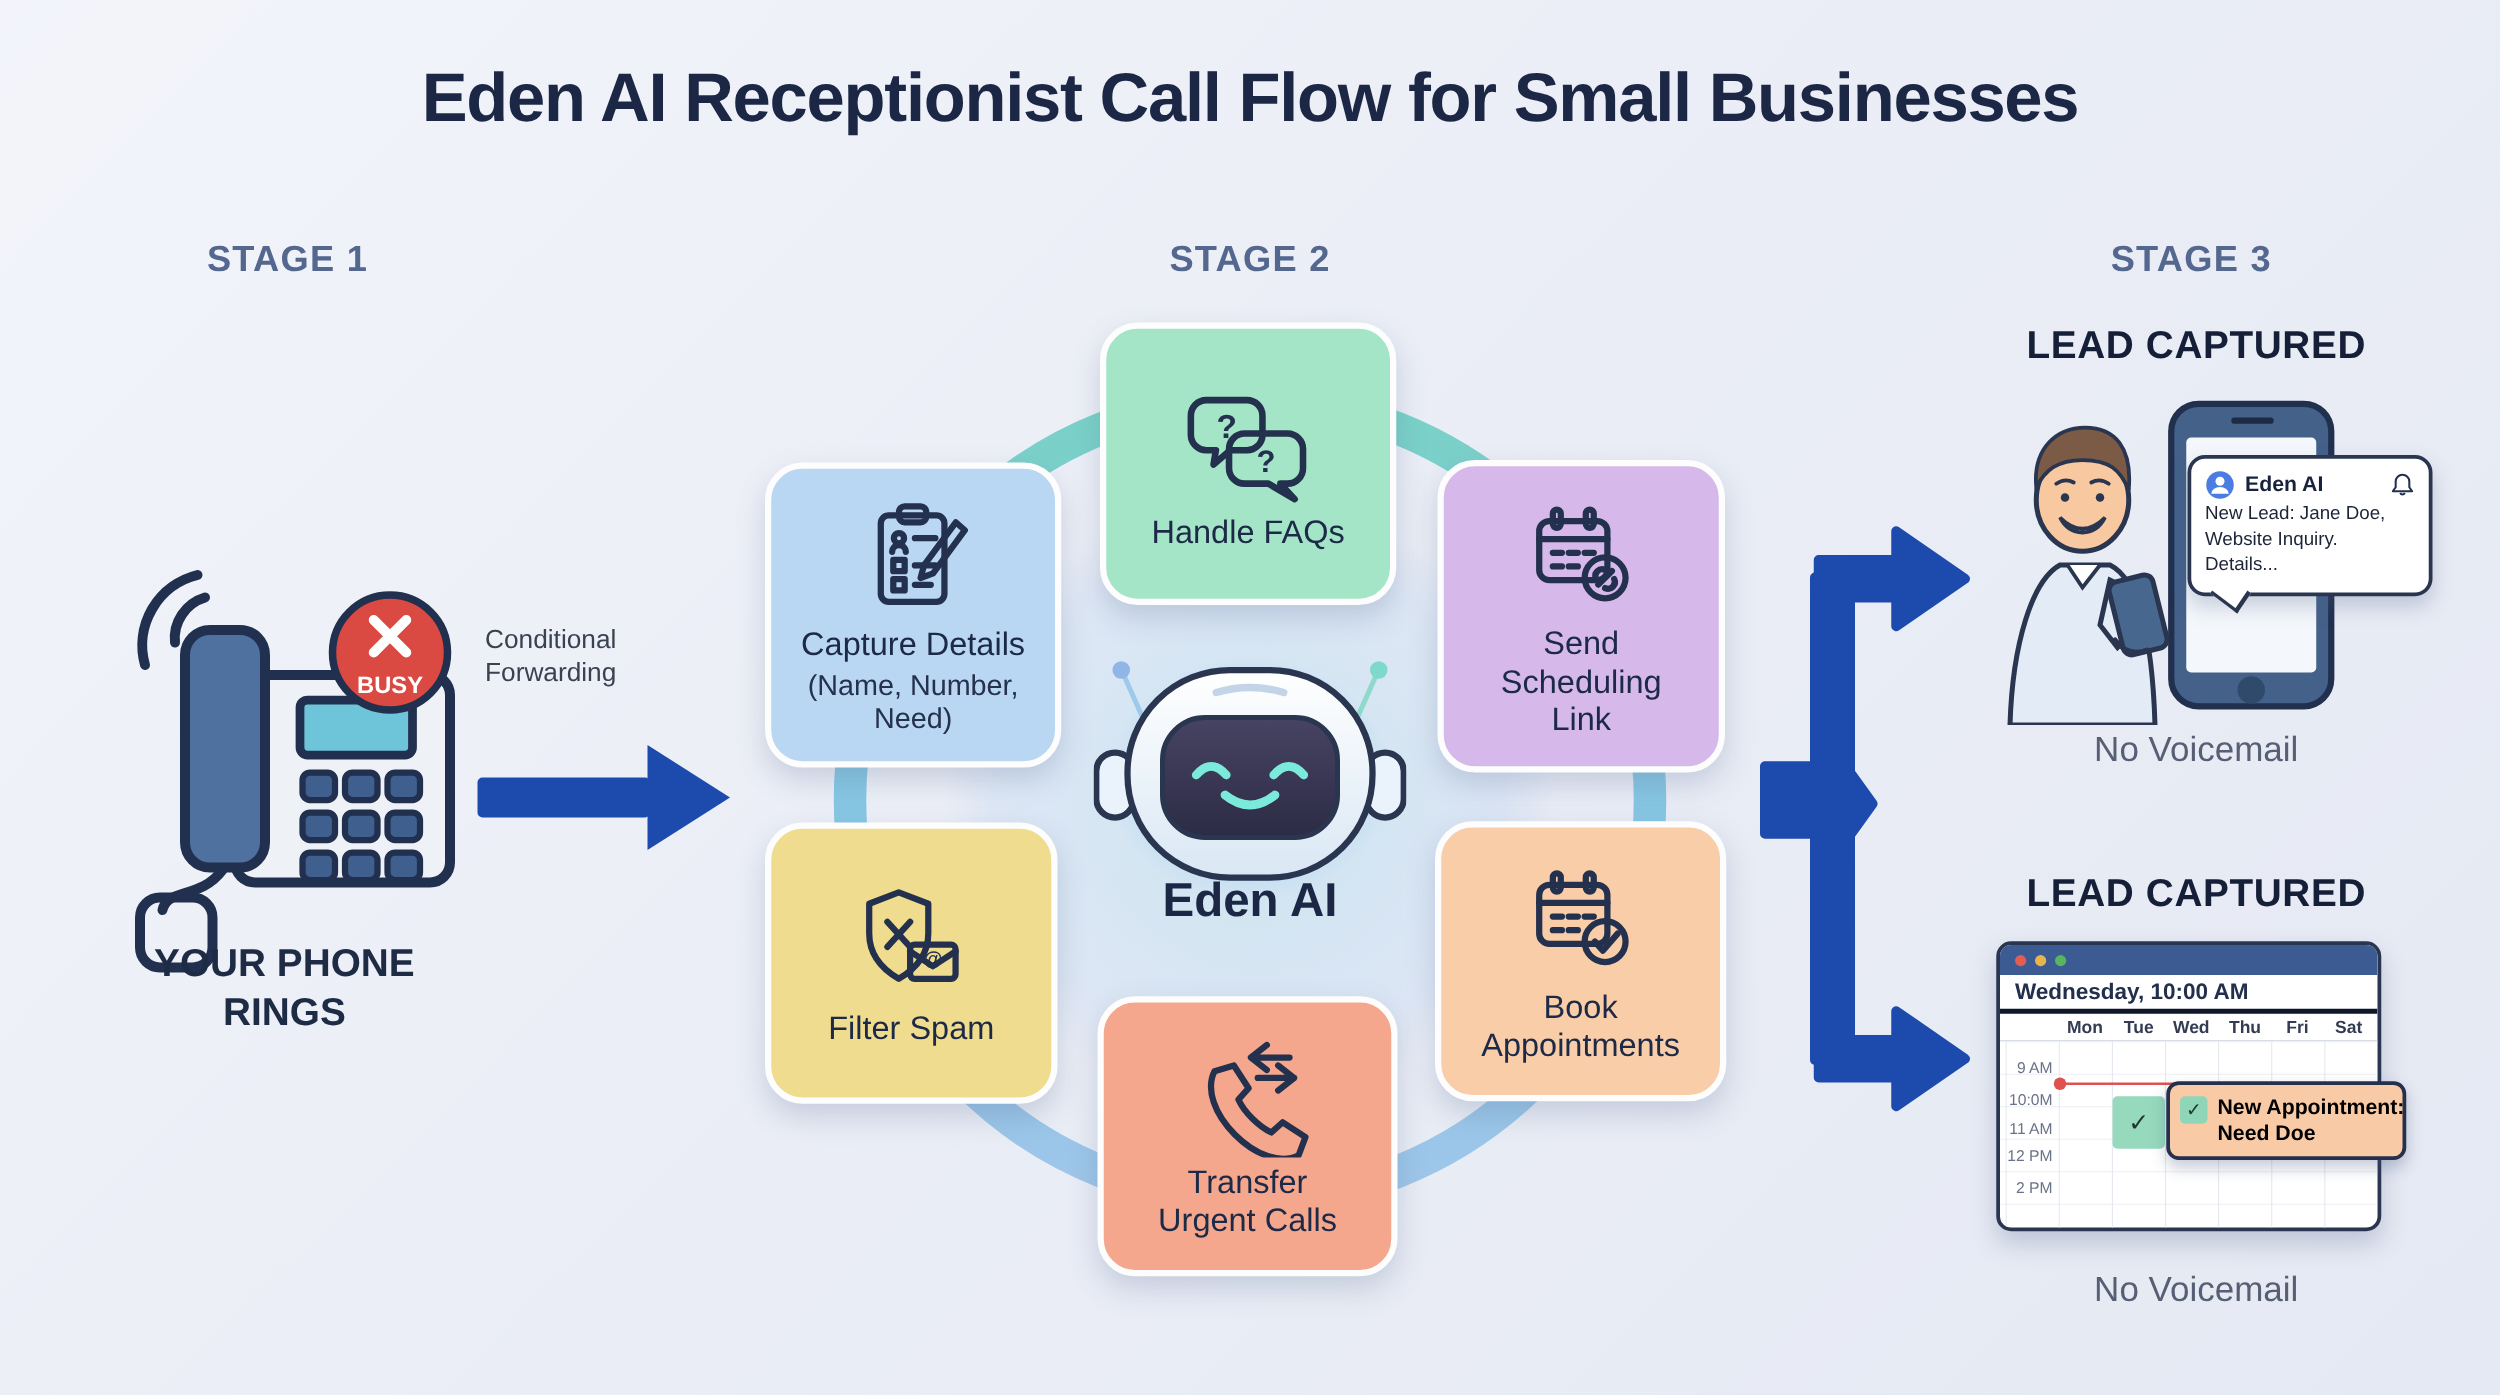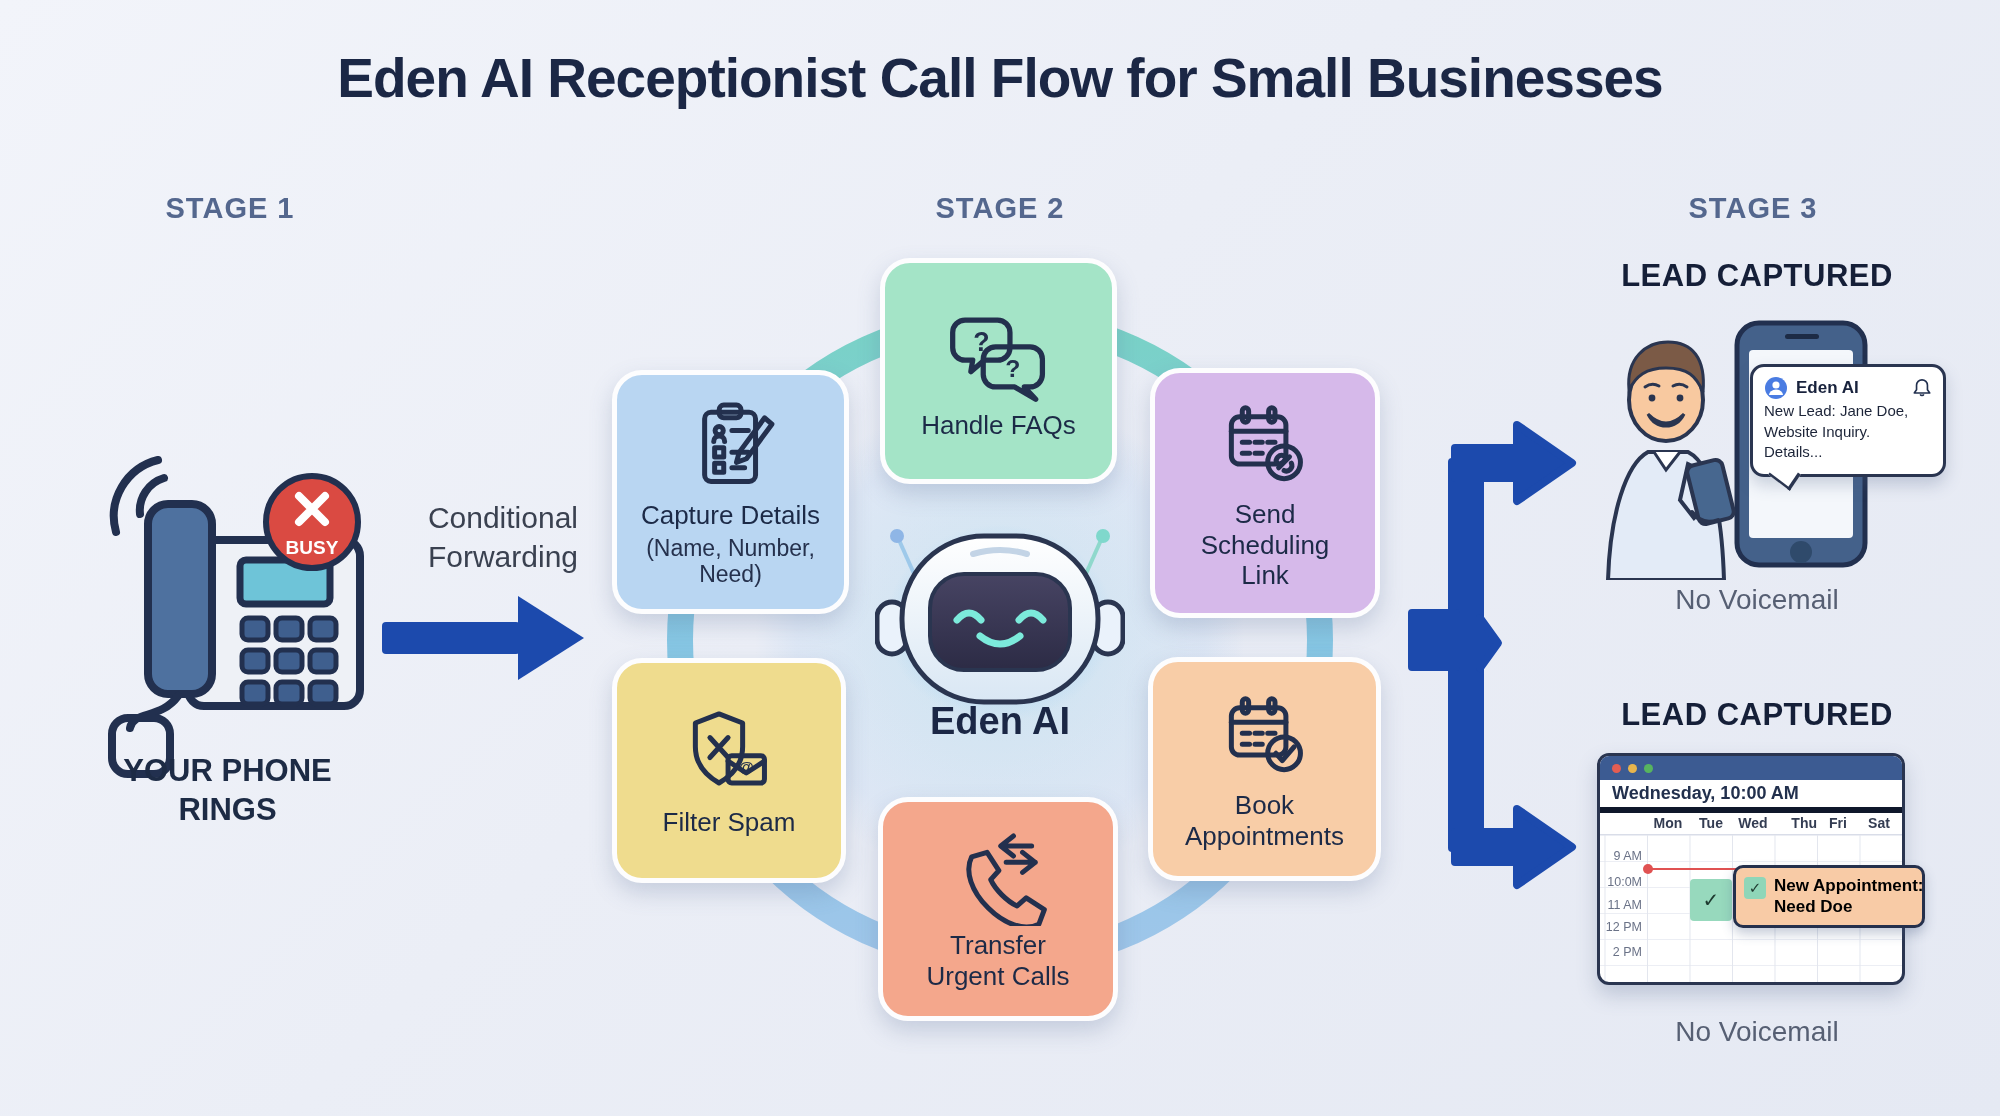--- a/index.html
+++ b/index.html
@@ -7,21 +7,21 @@
     position:relative;width:2000px;height:1116px;overflow:hidden;
     background:linear-gradient(135deg,#f2f4fa 0%,#ebeef6 45%,#e5e9f3 100%);
     font-family:"Liberation Sans","DejaVu Sans",sans-serif;color:#1c2a47;
   }
   .abs{position:absolute;}
   .title{top:46px;left:0;width:100%;text-align:center;font-size:55px;font-weight:800;color:#1b2745;letter-spacing:-1px;}
   .stage-label{font-size:29px;font-weight:800;color:#54678e;letter-spacing:1px;text-align:center;}
 
   
   .phone-caption{left:95px;top:752px;width:265px;text-align:center;font-size:31px;font-weight:800;color:#1d2b45;line-height:1.25;}
-  .cond-label{left:388px;top:498px;width:190px;text-align:right;font-size:30px;color:#3a4150;line-height:1.3;}
+  .cond-label{left:388px;top:498px;width:190px;text-align:left;font-size:21px;color:#3a4150;line-height:1.3;}
 
   
   .ring-glow{left:660px;top:300px;width:680px;height:680px;border-radius:50%;
     background:radial-gradient(closest-side,rgba(150,210,230,.35),rgba(160,200,240,.18) 60%,rgba(160,200,240,0) 72%);}
   .box{position:absolute;border-radius:30px;border:5px solid #fdfdfe;box-sizing:border-box;
     box-shadow:0 10px 22px rgba(90,110,150,.25);display:flex;flex-direction:column;
     align-items:center;justify-content:center;gap:4px;padding:8px;}
   .box-label{font-weight:400;font-size:26px;color:#1c2a47;text-align:center;line-height:1.18;}
   .box-sublabel{font-size:23px;color:#25314d;text-align:center;line-height:1.15;}
   .nowrap{white-space:nowrap;}
@@ -38,21 +38,21 @@
   .notif-app{font-size:17px;font-weight:800;color:#18223c;flex:1;}
   .notif-line{font-size:15px;color:#1c2438;line-height:1.3;white-space:nowrap;margin-top:1px;}
   .notif-line:nth-of-type(1){margin-top:7px;}
   .notif-tail{position:absolute;left:20px;bottom:-12px;width:20px;height:20px;background:#ffffff;
     border-left:3px solid #2a3550;border-bottom:3px solid #2a3550;transform:skewX(18deg) rotate(-45deg);}
 
   .calendar{left:1597px;top:753px;width:308px;height:232px;background:#ffffff;border:3px solid #2a3550;border-radius:12px;
     box-sizing:border-box;box-shadow:0 10px 20px rgba(70,90,130,.25);overflow:hidden;z-index:4;}
   .cal-titlebar{height:24px;background:#3c5b92;display:flex;align-items:center;gap:7px;padding-left:12px;}
   .tl-dot{width:9px;height:9px;border-radius:50%;display:inline-block;}
-  .cal-header{height:27px;line-height:27px;padding-left:12px;font-size:18px;font-weight:800;color:#22304d;border-bottom:6px solid #0f172a;}
+  .cal-header{height:27px;line-height:27px;padding-left:12px;font-size:18px;font-weight:800;color:#22304d;border-bottom:4px solid #0f172a;}
   .cal-days{position:relative;height:21px;font-size:14px;font-weight:700;color:#333c52;}
   .cal-days span{position:absolute;top:2px;width:42px;text-align:center;}
   .cal-grid{position:relative;height:154px;border-top:1px solid #d9dde8;
     background-image:
       linear-gradient(to right,#e3e6ee 1px,transparent 1px),
       linear-gradient(to bottom,#eceef4 1px,transparent 1px);
     background-size:42.5px 100%,100% 26px;background-position:47px 0,0 0;}
   .cal-time{position:absolute;left:0;width:42px;text-align:right;font-size:12.5px;color:#6a7287;}
   .now-line{position:absolute;left:47px;top:33px;width:134px;height:2px;background:#e05252;}
   .now-dot{position:absolute;left:-4px;top:-4px;width:10px;height:10px;border-radius:50%;background:#e05252;}
@@ -299,21 +299,21 @@
     <div class="cal-titlebar">
       <span class="tl-dot" style="background:#e35d52;"></span>
       <span class="tl-dot" style="background:#e8b54d;"></span>
       <span class="tl-dot" style="background:#57b45f;"></span>
     </div>
     <div class="cal-header">Wednesday, 10:00 AM</div>
     <div class="cal-days">
       <span style="left:47px;">Mon</span>
       <span style="left:90px;">Tue</span>
       <span style="left:132px;">Wed</span>
-      <span style="left:175px;text-align:right;">Thu</span>
+      <span style="left:175px;">Thu</span>
       <span style="left:217px;">Fri</span>
       <span style="left:258px;">Sat</span>
     </div>
     <div class="cal-grid">
       <span class="cal-time" style="top:14px;">9 AM</span>
       <span class="cal-time" style="top:40px;">10:0M</span>
       <span class="cal-time" style="top:63px;">11 AM</span>
       <span class="cal-time" style="top:85px;">12 PM</span>
       <span class="cal-time" style="top:110px;text-align:right;">2 PM</span>
       <div class="now-line">

